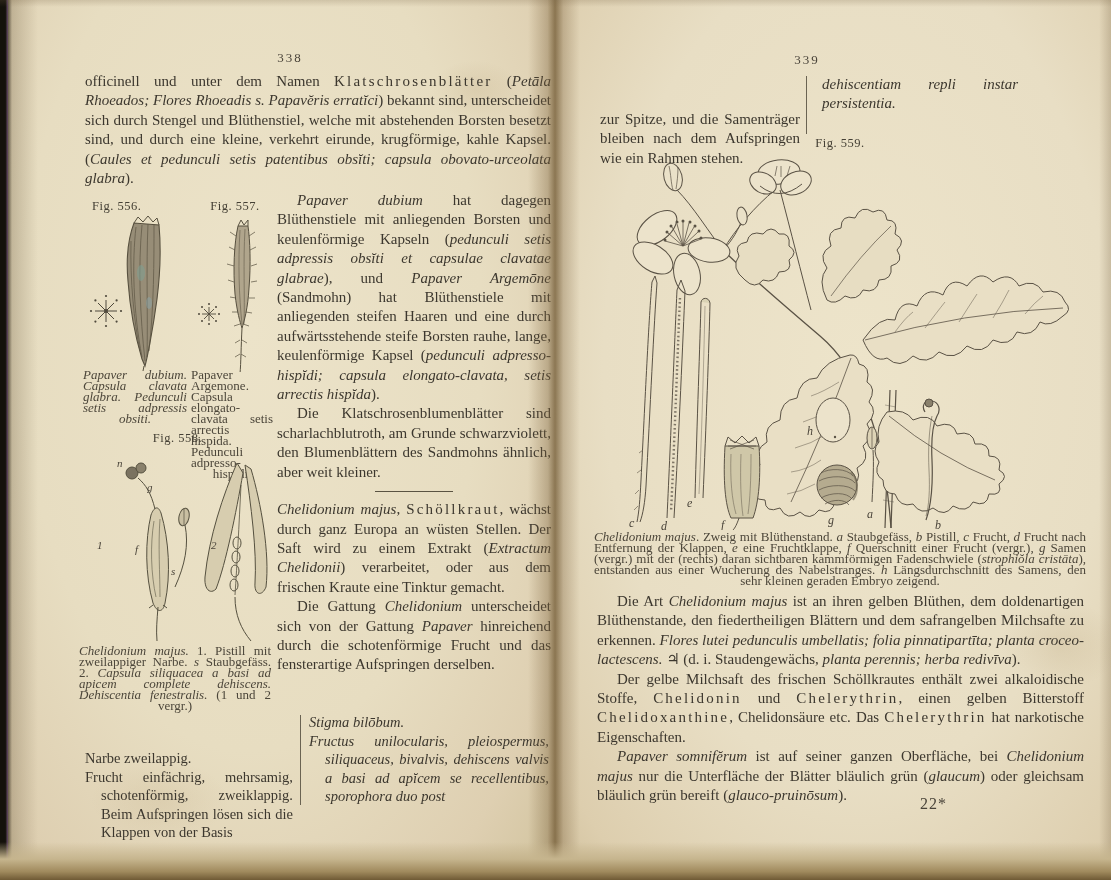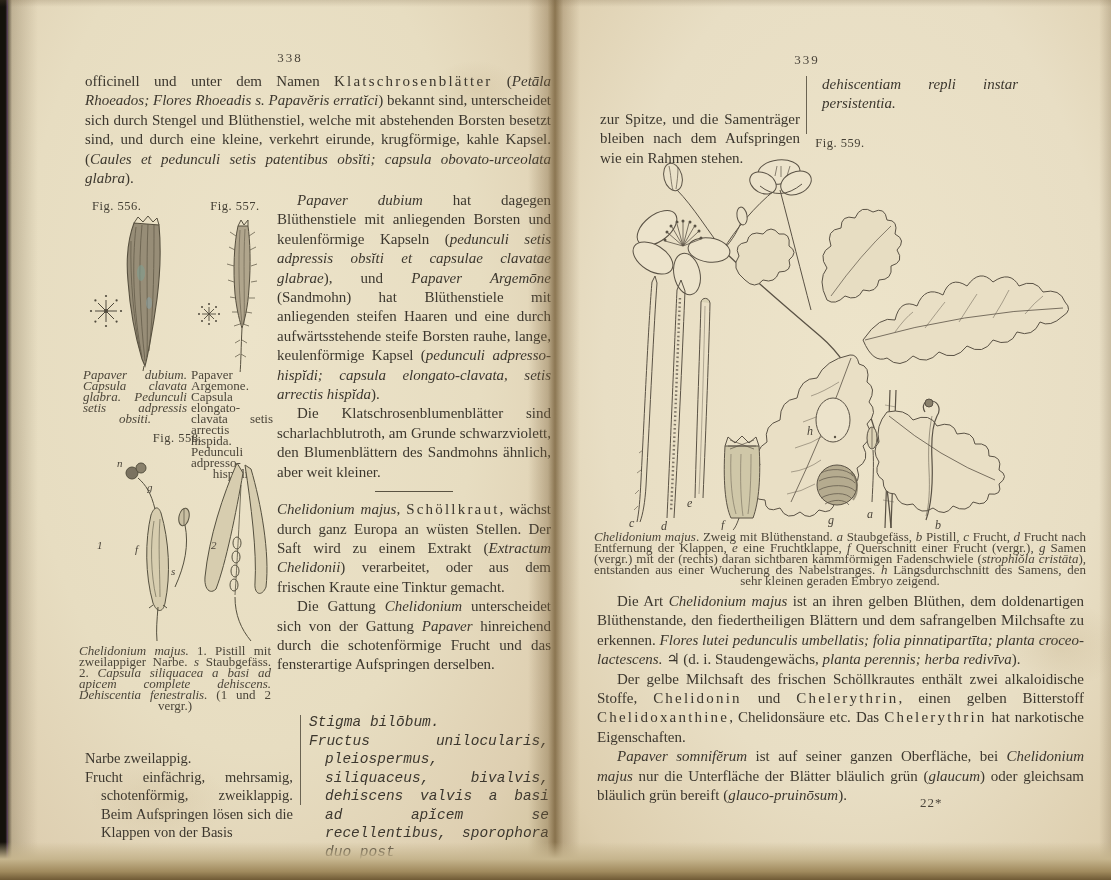--- a/index.html
+++ b/index.html
@@ -35,22 +35,22 @@
   .body-t p.noind{text-indent:0;}
   .it{font-style:italic;}
   .sp{letter-spacing:2.2px;}
   .figlabel, .figlab{font-size:12.5px;letter-spacing:.5px;color:#454035;}
   .smallcap{font-size:13px;line-height:11px;text-align:justify;text-align-last:center;color:#4c463a;}
   .rule-short{background:#5a5342;height:1px;}
   .vrule{background:#6a6352;width:1px;}
   .heading-genus{font-size:16px;font-style:italic;letter-spacing:1px;text-align:center;color:#3c372e;}
   .dicho{font-size:14.5px;line-height:18.5px;color:#3c372e;}
   .dicho p{margin:0;padding-left:16px;text-indent:-16px;text-align:justify;}
-  .dicho.latin{font-style:italic;font-family:Liberation Mono, monospace;}
-  .sig{font-size:13px;letter-spacing:1px;color:#4a443a;}
+  .dicho.latin{font-style:italic;}
+  .sig{font-size:16px;letter-spacing:1px;color:#4a443a;}
   svg text{font-family:"Liberation Serif","DejaVu Serif",serif;font-style:italic;fill:#4a443a;}
 </style>
 </head>
 <body>
 
 <div class="stage">
 
   <div class="abs page-left"></div>
   <div class="abs page-right"></div>
   <div class="abs spot" style="left:430px;top:60px;width:90px;height:60px;background:radial-gradient(rgba(150,120,70,.12),rgba(150,120,70,0) 70%);"></div>

